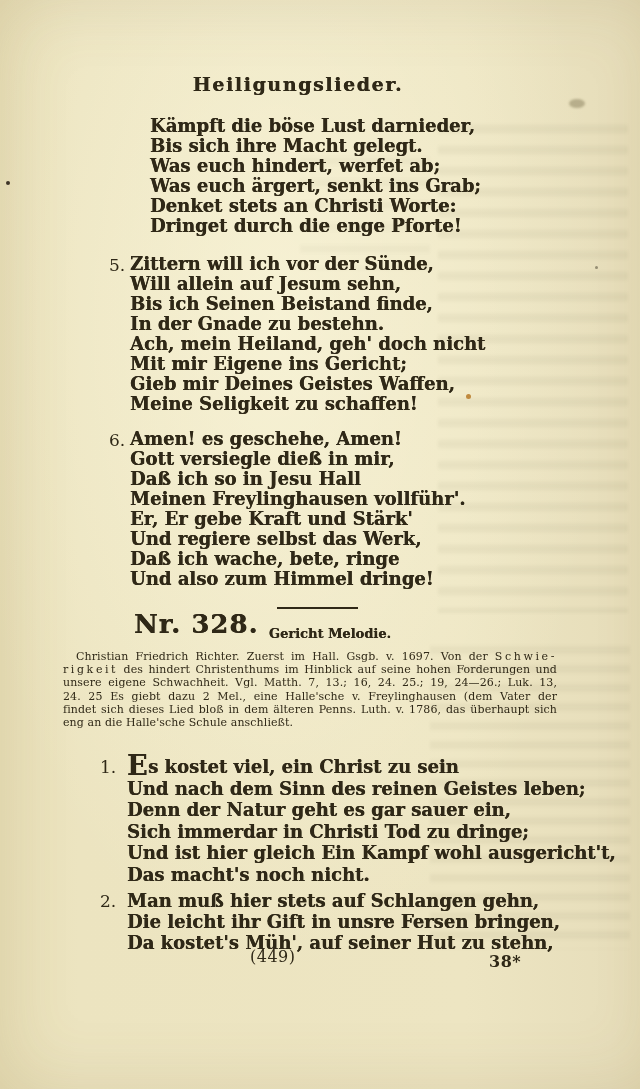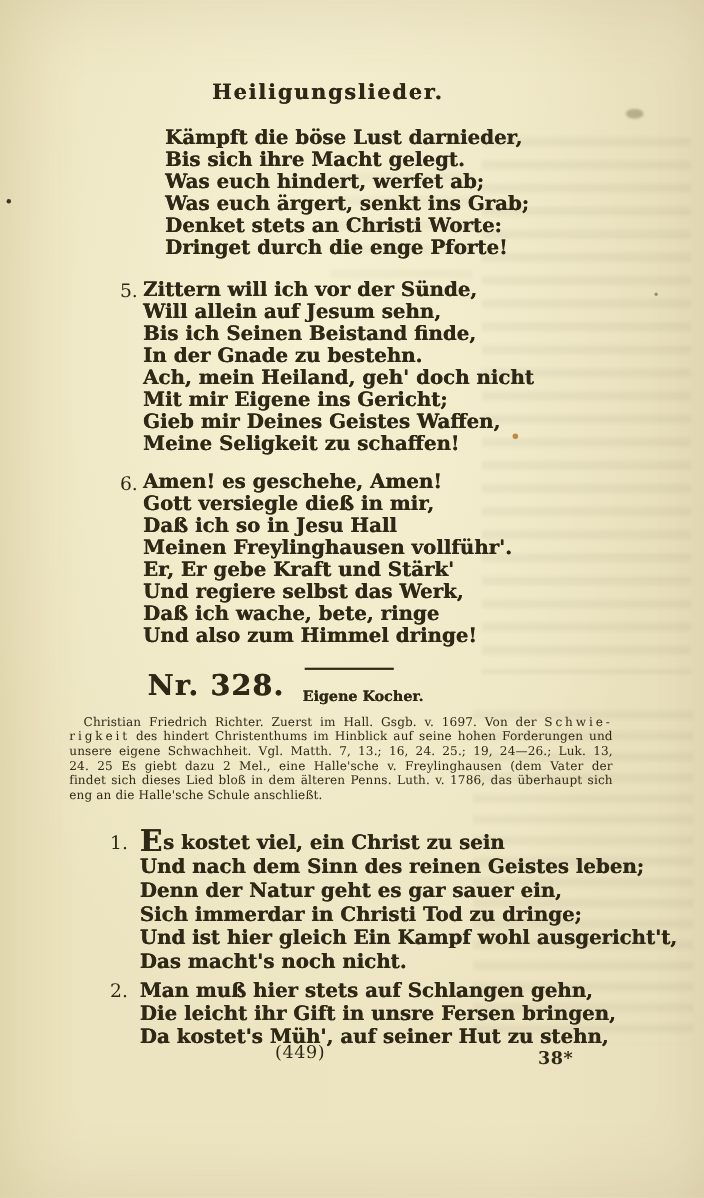--- a/index.html
+++ b/index.html
@@ -130,21 +130,21 @@
       <div class="vline">Daß ich so in Jesu Hall</div>
       <div class="vline">Meinen Freylinghausen vollführ'.</div>
       <div class="vline">Er, Er gebe Kraft und Stärk'</div>
       <div class="vline">Und regiere selbst das Werk,</div>
       <div class="vline">Daß ich wache, bete, ringe</div>
       <div class="vline">Und also zum Himmel dringe!</div>
     </div>
 
   <div class="nr">Nr. 328.</div>
   <div class="mrule"></div>
-  <div class="melody">Eigene Kocher.</div>
+  <div class="melody">Gericht Melodie.</div>
 
   <div class="note" id="note">
       <div class="noteline first"><span class="nb">Christian Friedrich Richter.</span><span> Zuerst im Hall. Gsgb. v. 1697. Von der </span><span class="nsp">Schwie-</span></div>
       <div class="noteline"><span class="nsp">rigkeit</span><span> des hindert Christenthums im Hinblick auf seine hohen Forderungen und</span></div>
       <div class="noteline"><span>unsere eigene Schwachheit. Vgl. Matth. 7, 13.; 16, 24. 25.; 19, 24—26.; Luk. 13,</span></div>
       <div class="noteline"><span>24. 25  Es giebt dazu 2 Mel., eine Halle'sche v. Freylinghausen (dem Vater der</span></div>
       <div class="noteline"><span>findet sich dieses Lied bloß in dem älteren Penns. Luth. v. 1786, das überhaupt sich</span></div>
       <div class="noteline last"><span>eng an die Halle'sche Schule anschließt.</span></div>
     </div>
 

